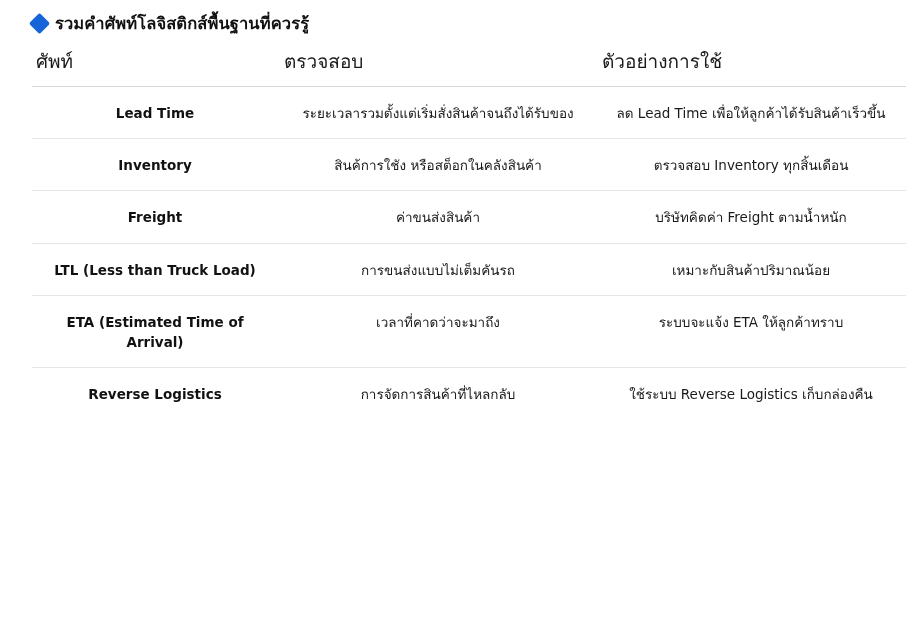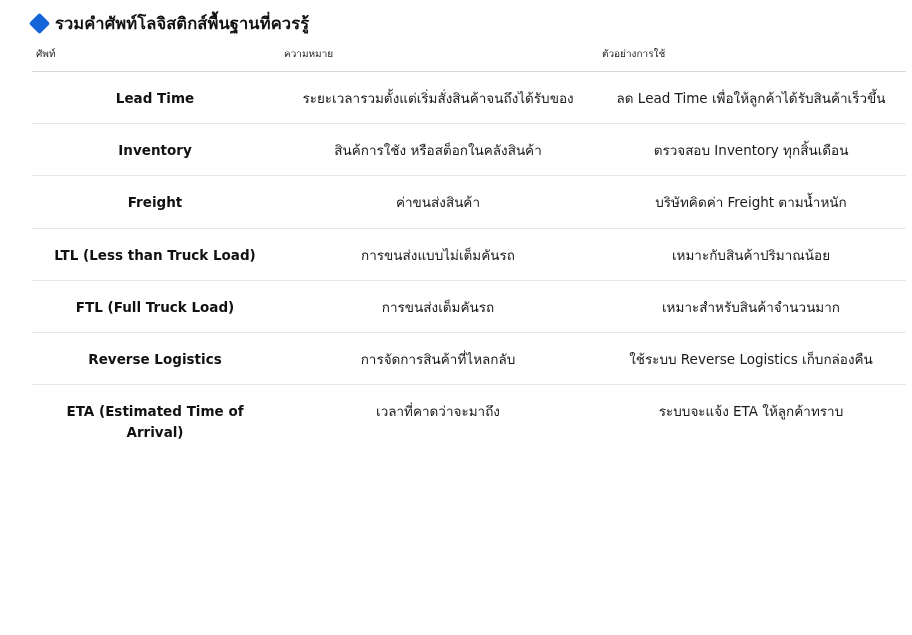--- a/index.html
+++ b/index.html
@@ -47,21 +47,21 @@
     width: 874px;
     border-collapse: collapse;
     margin-left: 14px;
     table-layout: fixed;
   }
   table.glossary col.c1 { width: 248px; }
   table.glossary col.c2 { width: 318px; }
   table.glossary col.c3 { width: 308px; }
   table.glossary thead th {
     text-align: left;
-    font-size: 10px;
+    font-size: 19px;
     font-weight: normal;
     color: #1a1a1a;
     padding: 0 6px 10px 4px;
     border-bottom: 1px solid #d8d8d8;
     vertical-align: bottom;
   }
   table.glossary tbody td {
     font-size: 13.5px;
     padding: 16px 6px 15px 4px;
     border-bottom: 1px solid #e6e6e6;
@@ -90,21 +90,21 @@
 
   <table class="glossary">
     <colgroup>
       <col class="c1">
       <col class="c2">
       <col class="c3">
     </colgroup>
     <thead>
       <tr>
         <th>ศัพท์</th>
-        <th>ความหมาย</th>
+        <th>ตรวจสอบ</th>
         <th>ตัวอย่างการใช้</th>
       </tr>
     </thead>
     <tbody>
       <tr>
         <td class="term">Lead Time</td>
         <td>ระยะเวลารวมตั้งแต่เริ่มสั่งสินค้าจนถึงได้รับของ</td>
         <td>ลด Lead Time เพื่อให้ลูกค้าได้รับสินค้าเร็วขึ้น</td>
       </tr>
       <tr>
@@ -116,30 +116,25 @@
         <td class="term">Freight</td>
         <td>ค่าขนส่งสินค้า</td>
         <td>บริษัทคิดค่า Freight ตามน้ำหนัก</td>
       </tr>
       <tr>
         <td class="term">LTL (Less than Truck Load)</td>
         <td>การขนส่งแบบไม่เต็มคันรถ</td>
         <td>เหมาะกับสินค้าปริมาณน้อย</td>
       </tr>
       <tr>
-        <td class="term">FTL (Full Truck Load)</td>
-        <td>การขนส่งเต็มคันรถ</td>
-        <td>เหมาะสำหรับสินค้าจำนวนมาก</td>
+        <td class="term">ETA (Estimated Time of Arrival)</td>
+        <td>เวลาที่คาดว่าจะมาถึง</td>
+        <td>ระบบจะแจ้ง ETA ให้ลูกค้าทราบ</td>
       </tr>
       <tr>
         <td class="term">Reverse Logistics</td>
         <td>การจัดการสินค้าที่ไหลกลับ</td>
         <td>ใช้ระบบ Reverse Logistics เก็บกล่องคืน</td>
-      </tr>
-      <tr>
-        <td class="term">ETA (Estimated Time of Arrival)</td>
-        <td>เวลาที่คาดว่าจะมาถึง</td>
-        <td>ระบบจะแจ้ง ETA ให้ลูกค้าทราบ</td>
       </tr>
     </tbody>
   </table>
 
 </div>
 
 </body></html>

